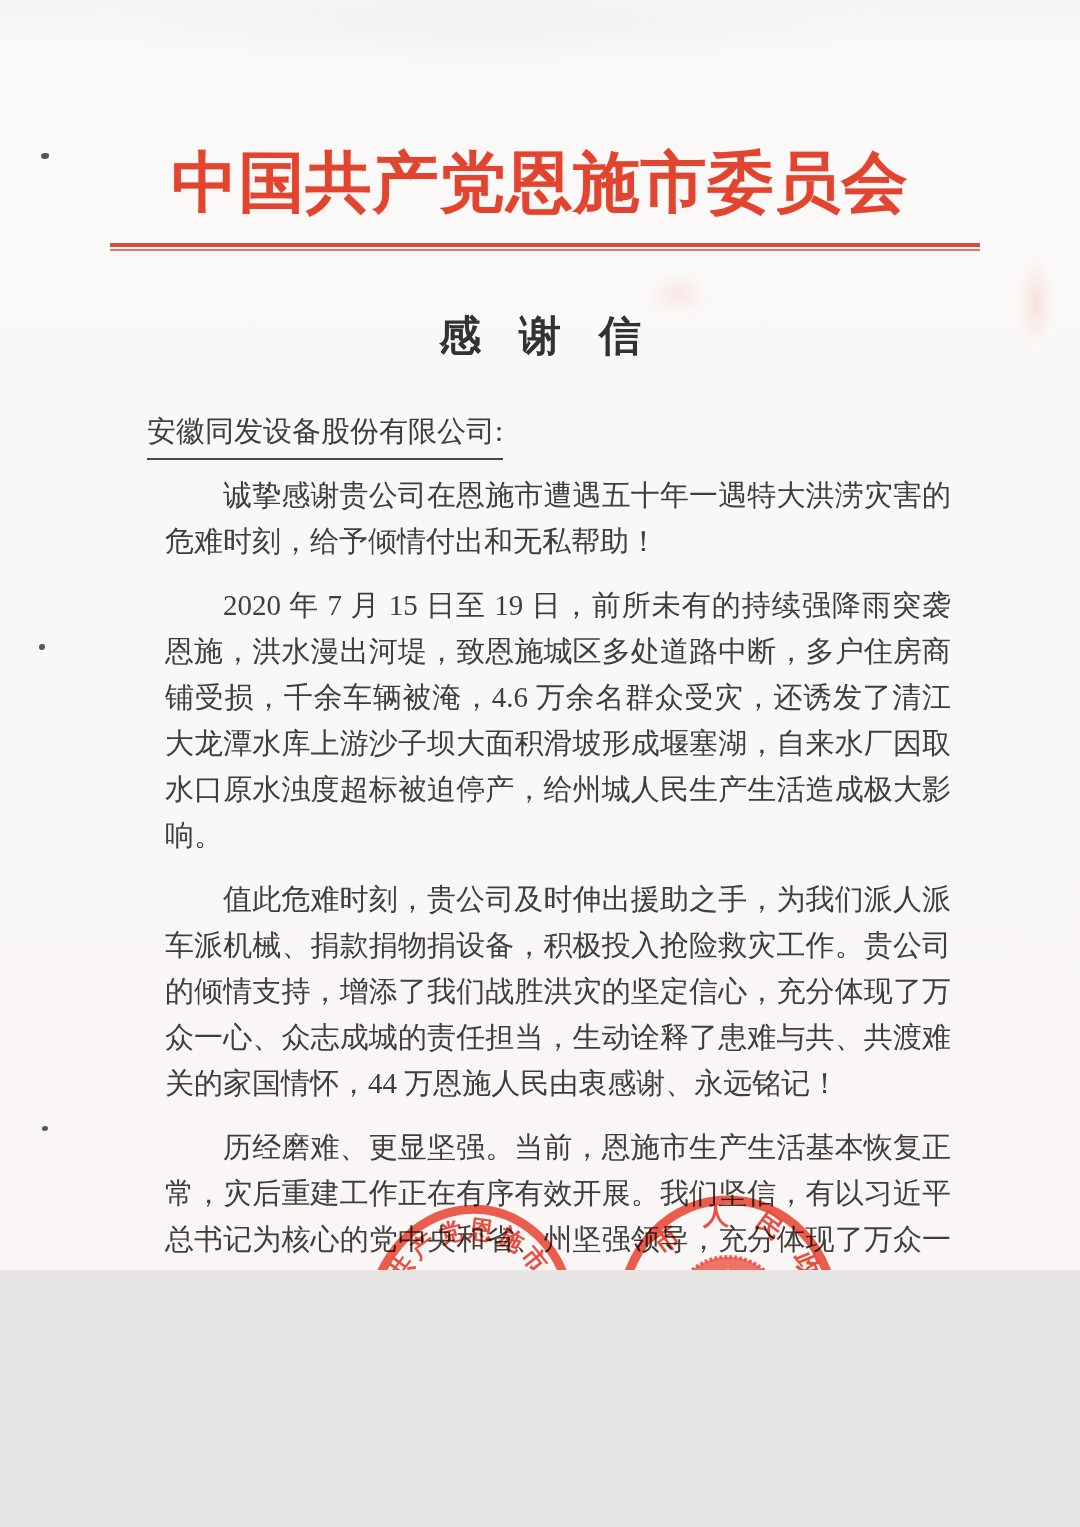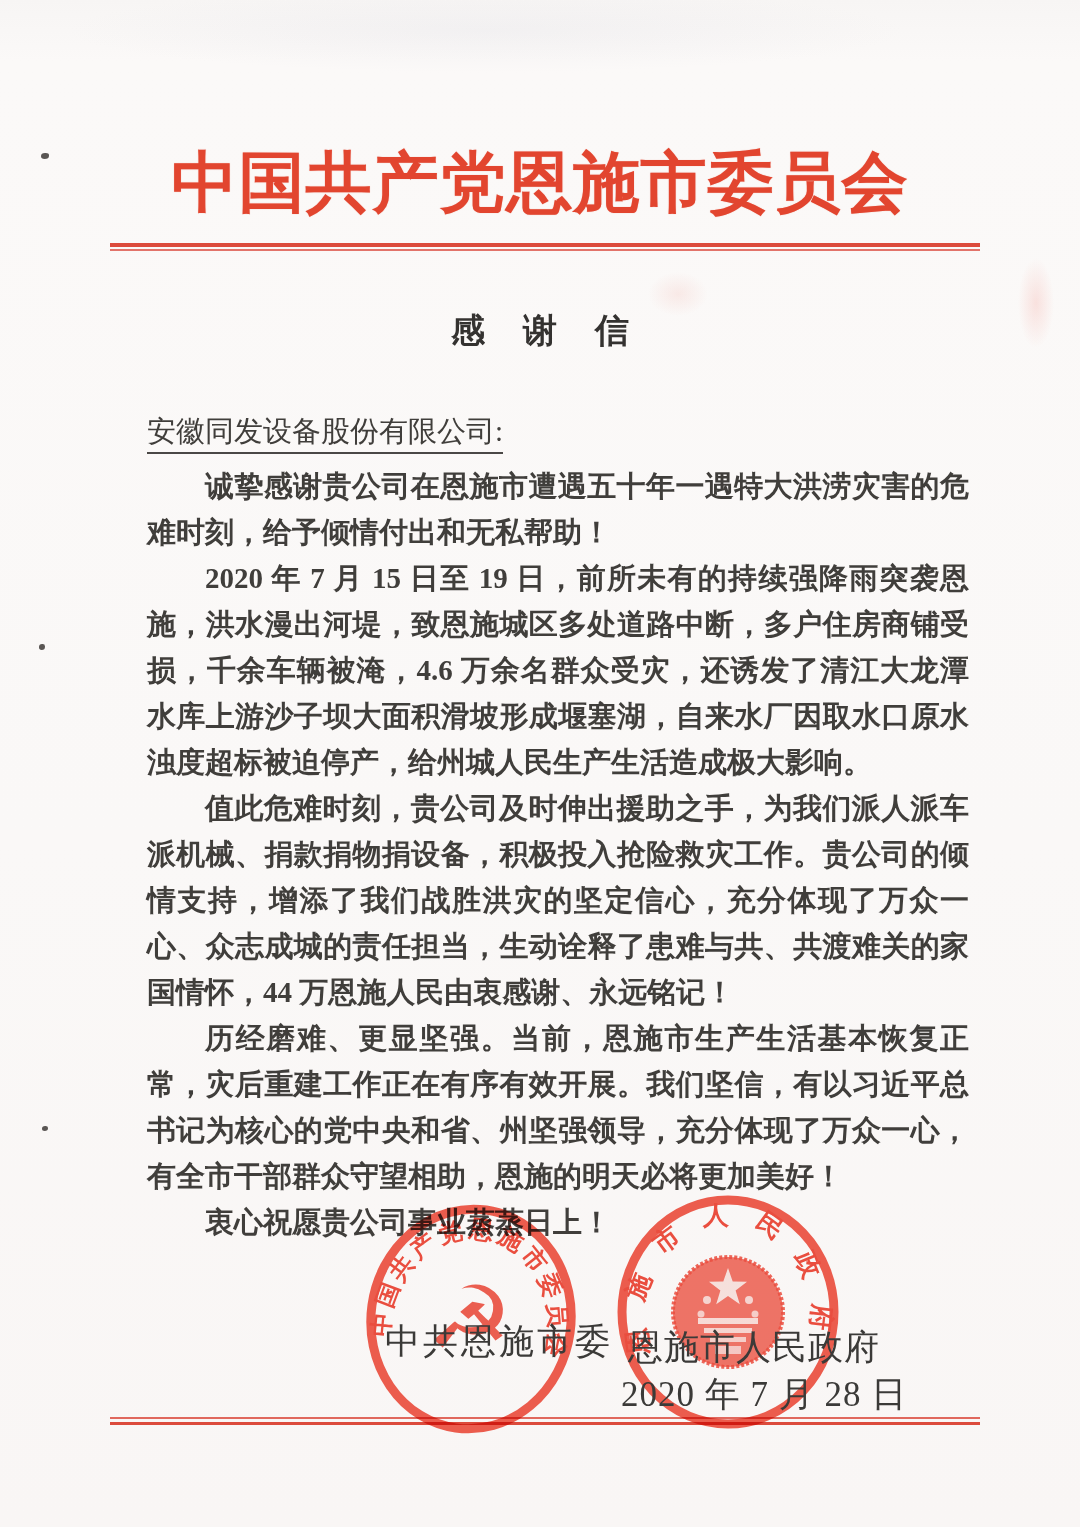--- a/index.html
+++ b/index.html
@@ -1,18 +1,18 @@
 <!DOCTYPE html>
 <html><head>
 <meta charset="utf-8">
 <style>
   html,body{margin:0;padding:0;background:#e8e6e4;}
   .page{
     position:relative;
-    width:1080px;height:1527px;
+    width:1080px;height:1270px;
     margin:0 auto;
     background:#fbf9f8;
     background-image:
       radial-gradient(ellipse 600px 60px at 45% 2%, rgba(210,210,220,.18), transparent 70%),
       linear-gradient(180deg, #f7f5f4 0%, #fbf9f8 4%, #faf8f7 55%, #f9f6f5 100%);
     overflow:hidden;
     font-family:"Liberation Serif","DejaVu Serif",serif;
   }
   
   .letterhead{
@@ -30,37 +30,37 @@
   .rule .thin{height:2px;background:#e2736a;}
   .rule-top{top:243px;}
   .rule-bottom{top:1417px;}
   .rule-bottom .thick{height:2px;background:#e0685d;}
   .rule-bottom .thin{height:3px;background:#dc4b3c;}
   .rule-bottom .gap{height:3px;}
   
   .doc-title{
     position:absolute;left:0;right:0;top:308px;
     text-align:center;
-    font-size:34px;font-weight:bold;
+    font-size:42px;font-weight:bold;
     color:#343230;
     letter-spacing:38px;
     padding-left:38px;
     white-space:nowrap;
   }
   
   .letter-body{
     position:absolute;left:147px;top:408px;width:822px;
     color:#403e3b;
     font-size:29px;
     line-height:46px;
     text-align:justify;
   }
   .salutation{display:block;margin-bottom:9px;}
-  .salutation span{border-bottom:2px solid #4a4846;padding-bottom:5px;}
-  .letter-body p{margin:0;text-indent:2em;font-weight:bold;}
+  .salutation span{border-bottom:2px solid #4a4846;padding-bottom:11px;}
+  .letter-body p{margin:18px;text-indent:2em;}
   
   .stamp{position:absolute;z-index:2;mix-blend-mode:multiply;filter:blur(.35px);opacity:.92;}
   .stamp-left{left:361px;top:1199px;}
   .stamp-right{left:611px;top:1192px;}
   
   .sig{
     position:absolute;z-index:3;
     color:#3b3a38;
     font-size:35px;
     white-space:nowrap;

